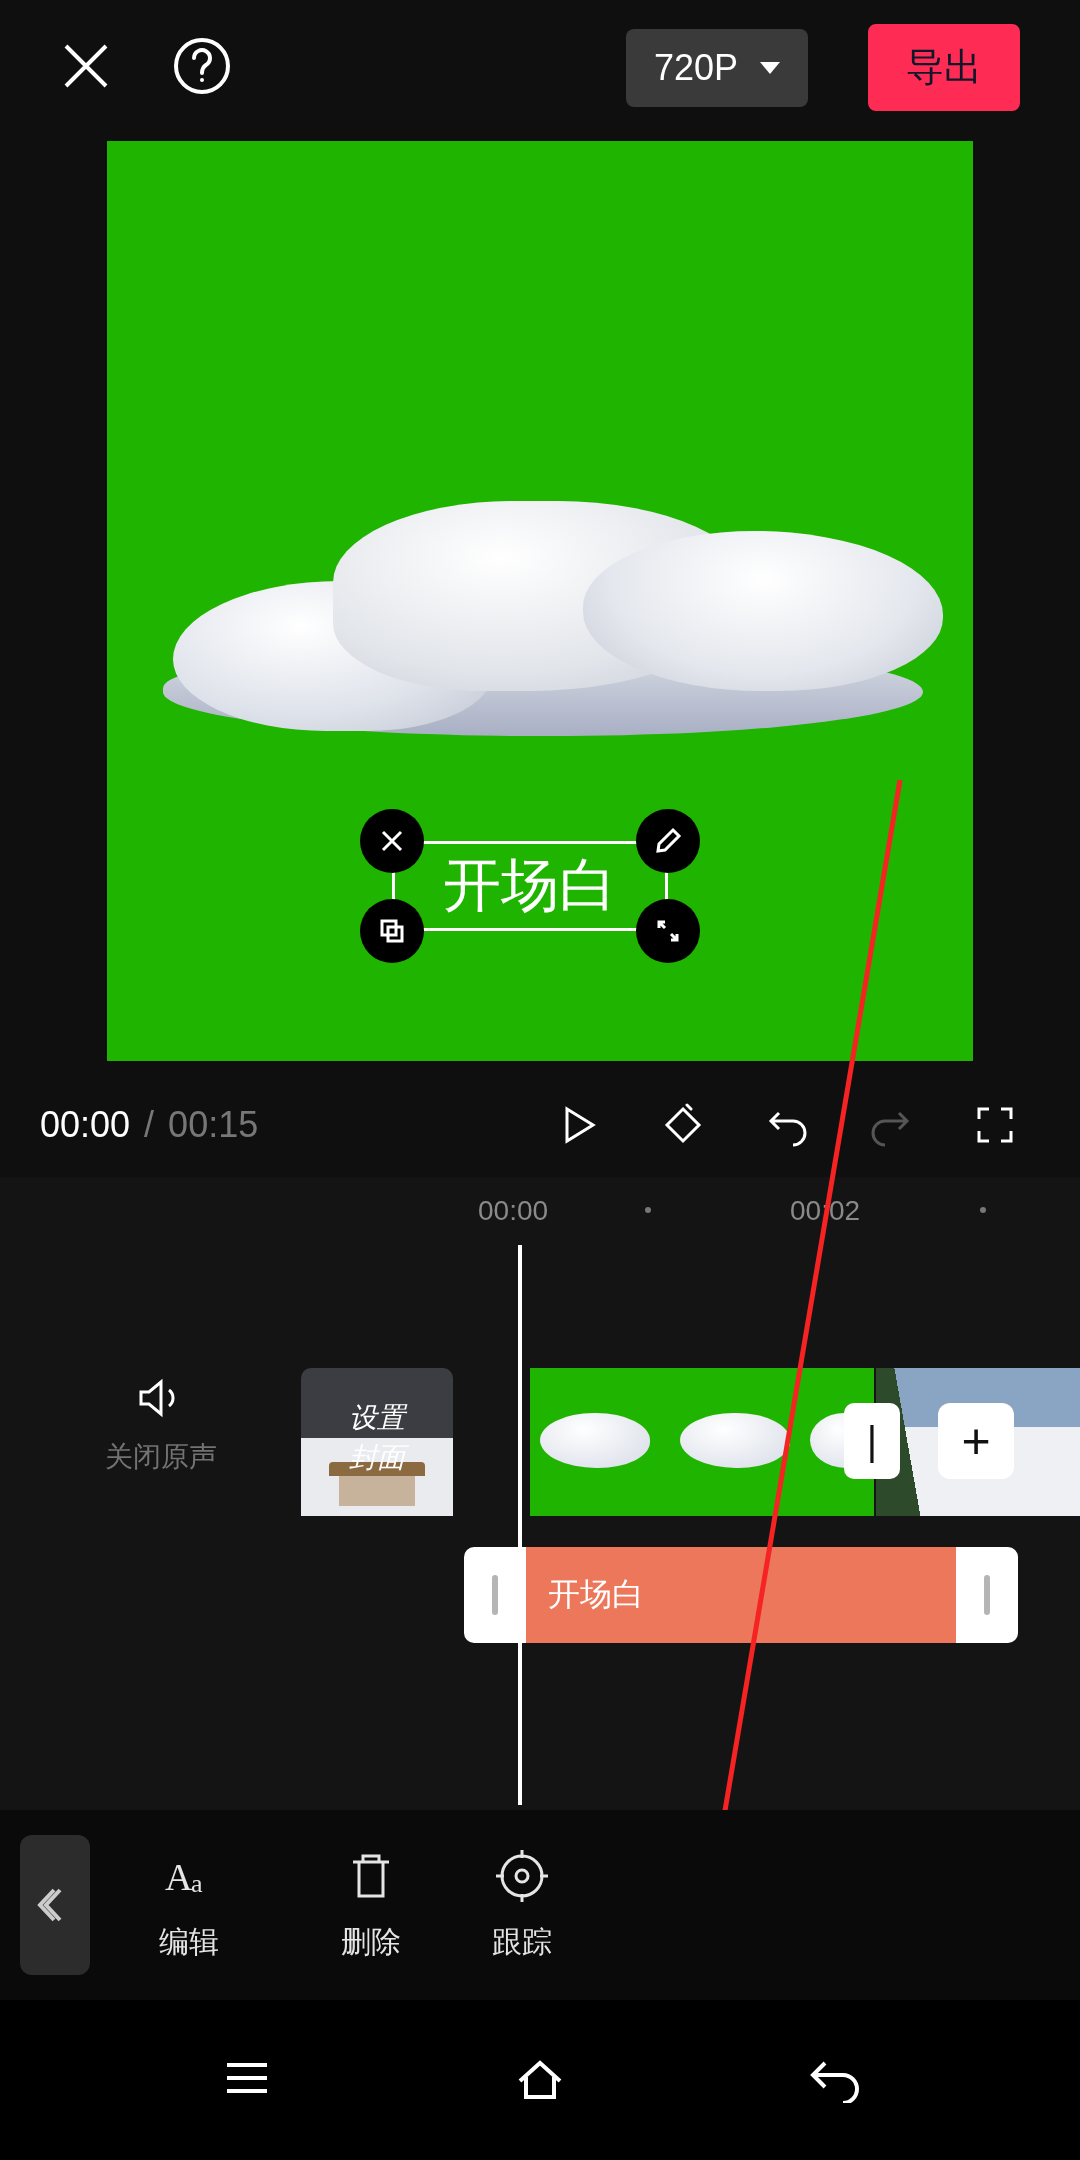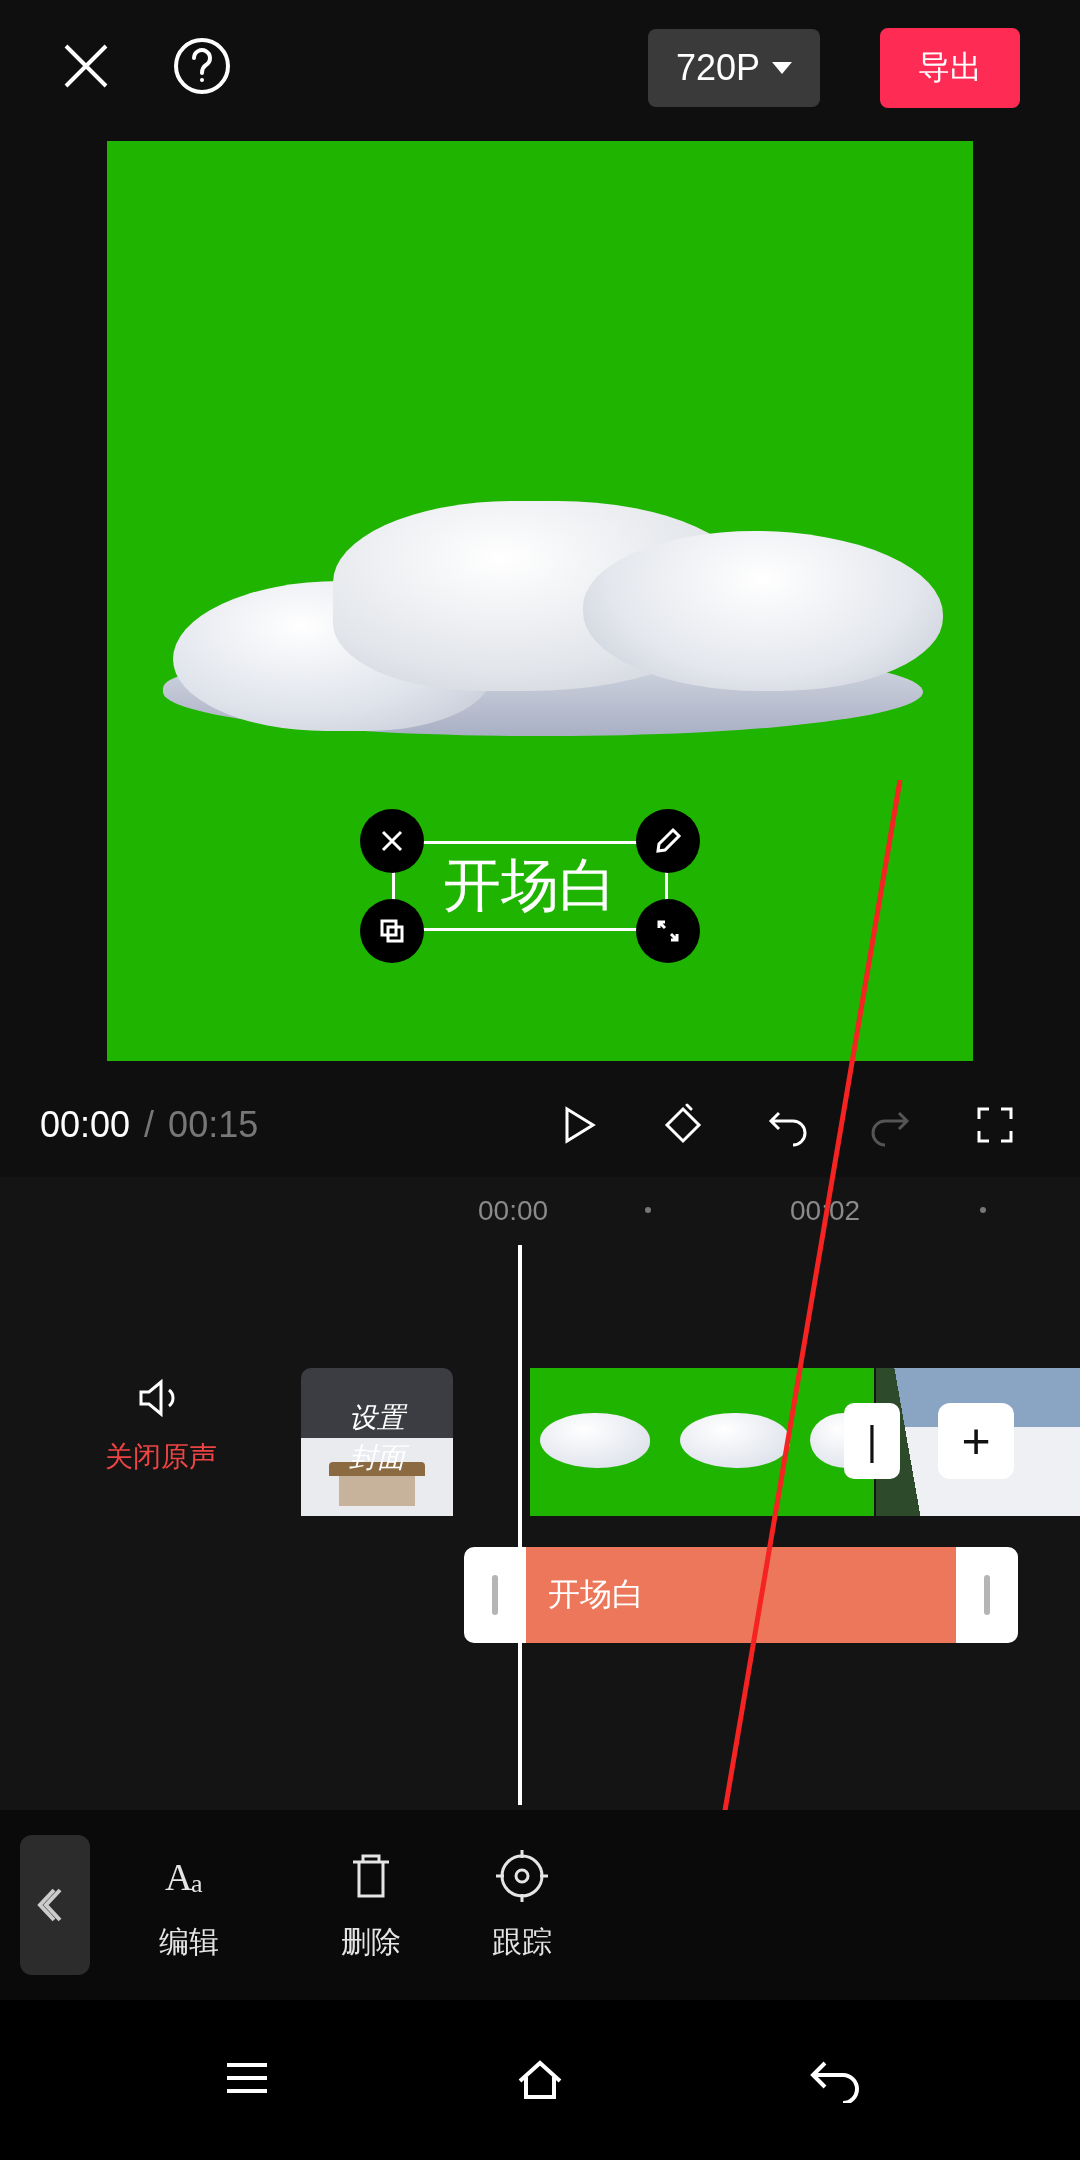--- a/index.html
+++ b/index.html
@@ -3,23 +3,23 @@
 <meta charset="utf-8">
 <style>
 * { margin: 0; padding: 0; box-sizing: border-box; }
 body { width: 1080px; height: 2160px; background: #0f0f0f; font-family: -apple-system, "PingFang SC", sans-serif; overflow: hidden; position: relative; }
 
 
 .top-bar { height: 135px; display: flex; align-items: center; padding: 0 60px 0 60px; gap: 60px; }
 .top-bar .spacer { flex: 1; }
 .close-x svg { width: 52px; height: 52px; stroke: #fff; stroke-width: 4; fill: none; }
 .help-circle svg { width: 60px; height: 60px; stroke: #fff; stroke-width: 4; fill: none; }
-.res-btn { background: #3a3a3a; color: #fff; font-size: 36px; padding: 18px 28px; border-radius: 8px; display: flex; align-items: center; gap: 12px; }
+.res-btn { background: #3a3a3a; color: #fff; font-size: 36px; padding: 18px 28px; border-radius: 8px; display: flex; align-items: center; gap: 22px; }
 .res-btn .tri { width: 0; height: 0; border-left: 10px solid transparent; border-right: 10px solid transparent; border-top: 12px solid #fff; }
-.export-btn { background: #fe2b54; color: #ffffff; font-size: 32px; padding: 18px 38px; border-radius: 8px; font-weight: 500; }
+.export-btn { background: #fe2b54; color: #0f172a; font-size: 38px; padding: 18px 38px; border-radius: 8px; font-weight: 500; }
 
 
 .preview-wrap { width: 100%; display: flex; justify-content: center; }
 .preview { width: 866px; height: 920px; background: #1fb400; position: relative; margin-top: 6px; }
 .cloud { position: absolute; left: 6px; top: 330px; width: 854px; height: 270px; }
 .cloud-shape { position: absolute; background: #e6e8ee; border-radius: 50%; }
 .cloud .c1 { width: 420px; height: 190px; left: 220px; top: 30px; background: radial-gradient(ellipse at 40% 30%, #fff 0%, #e2e5ea 60%, #c5cad5 100%); border-radius: 48% 52% 60% 40%; }
 .cloud .c2 { width: 320px; height: 150px; left: 60px; top: 110px; background: radial-gradient(ellipse at 40% 30%, #fff 0%, #dee2ea 60%, #bfc5d2 100%); border-radius: 60% 50% 45% 55%; }
 .cloud .c3 { width: 360px; height: 160px; left: 470px; top: 60px; background: radial-gradient(ellipse at 50% 30%, #fff 0%, #e4e7ed 60%, #c2c7d3 100%); border-radius: 50% 55% 48% 52%; }
 .cloud .c4 { width: 760px; height: 90px; left: 50px; top: 175px; background: linear-gradient(#d9dde6, #a9b0c4); border-radius: 48% 52% 50% 50%; }
@@ -43,21 +43,21 @@
 .pb-icon.dis svg { stroke: #555; }
 
 
 .timeline { background: #141414; position: relative; height: 680px; }
 .ruler { display: flex; align-items: center; height: 60px; color: #8a8a8a; font-size: 28px; padding-top: 8px; }
 .ruler .tick { position: absolute; }
 .ruler .dot { width: 6px; height: 6px; background: #777; border-radius: 50%; position: absolute; }
 .playhead { position: absolute; left: 518px; top: 68px; width: 4px; height: 560px; background: #fff; }
 
 .tl-row1 { position: absolute; top: 190px; left: 0; right: 0; height: 150px; display: flex; align-items: center; }
-.mute { position: absolute; left: 105px; top: 5px; color: #ef4444; font-size: 28px; }
+.mute { position: absolute; left: 105px; top: 5px; color: #737373; font-size: 28px; }
 .mute svg { width: 52px; height: 52px; stroke: #fff; stroke-width: 3; fill: none; display: block; margin: 0 auto 14px; }
 .cover { position: absolute; left: 301px; width: 152px; height: 148px; border-radius: 10px; background: linear-gradient(#3b3d42 48%, #dfe1e6 48%); color: #fff; font-size: 28px; display: flex; flex-direction: column; align-items: center; justify-content: flex-start; padding-top: 30px; line-height: 40px; }
 .cover-snow { position: absolute; bottom: 0; left: 0; right: 0; height: 78px; background: #e9ebef; }
 .cover-pav { position: absolute; bottom: 10px; left: 28px; width: 96px; height: 44px; }
 .cover-pav::before { content: ""; position: absolute; bottom: 0; left: 10px; width: 76px; height: 30px; background: #c7b29c; }
 .cover-pav::after { content: ""; position: absolute; bottom: 30px; left: 0; width: 96px; height: 14px; background: #8b6a42; border-radius: 4px 4px 0 0; }
 .cover-txt { position: relative; z-index: 2; font-style: italic; }
 
 .clip-green { position: absolute; left: 530px; width: 344px; height: 148px; background: #1fb400; border-radius: 0; overflow: hidden; }
 .mini-cloud { position: absolute; top: 45px; width: 110px; height: 55px; background: radial-gradient(ellipse at 40% 30%, #fff, #d6dbe6); border-radius: 50% 50% 48% 52%; }

